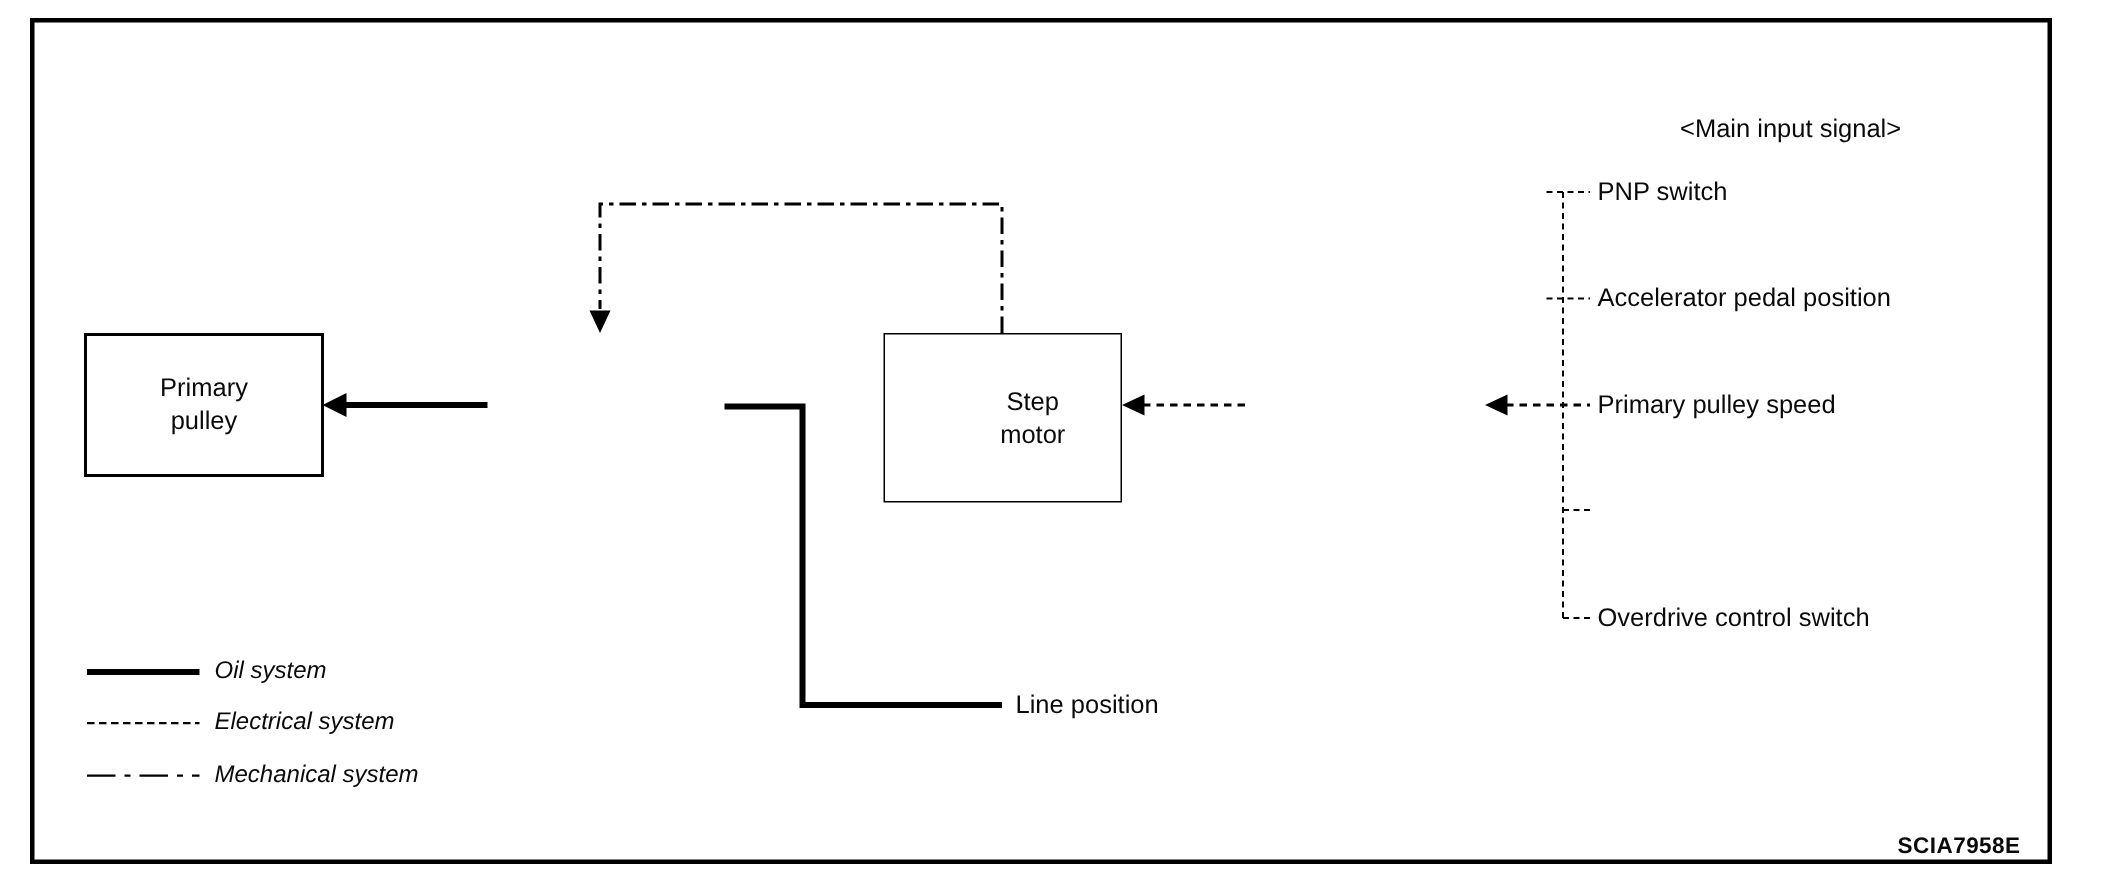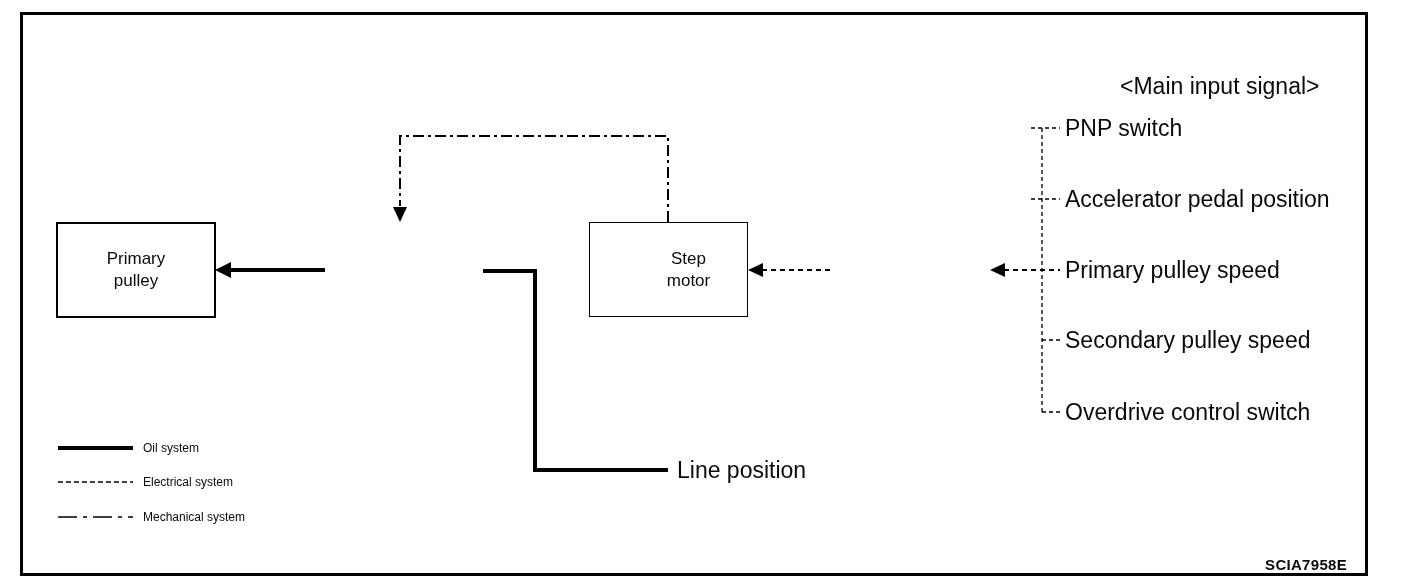--- a/index.html
+++ b/index.html
@@ -41,27 +41,28 @@
     align-items: center;
     justify-content: center;
     text-align: center;
     font-size: 17px;
     line-height: 22px;
     white-space: pre-line;
   }
   .node.thin { border-width: 1px; }
   .label {
     position: absolute;
-    font-size: 23px;
+    font-size: 17px;
     line-height: 20px;
     transform: translateY(-50%);
     white-space: nowrap;
   }
   .legend-label {
-    font-size: 12px;
+    font-size: 16px;
+    font-style: italic;
   }
   .figure-code {
     position: absolute;
     right: 61px;
     top: 564px;
     transform: translateY(-50%);
     font-size: 15px;
     font-weight: 700;
     letter-spacing: 0.3px;
     white-space: nowrap;
@@ -108,30 +109,29 @@
 
     <line x1="58" y1="448" x2="133" y2="448" stroke="#000" stroke-width="4"></line>
     <line x1="58" y1="482" x2="133" y2="482" stroke="#000" stroke-width="1.5" stroke-dasharray="5 3"></line>
     <line x1="58" y1="517" x2="133" y2="517" stroke="#000" stroke-width="1.5" stroke-dasharray="19 6 4 6"></line>
   </svg>
 
   <div class="node" style="left:56px; top:222px; width:160px; height:96px;">
     <span>Primary
 pulley</span>
   </div>
-  <div class="node thin" style="left:589px; top:222px; width:159px; height:95px;padding-left:40px;">
+  <div class="node thin" style="left:589px; top:222px; width:159px; height:113px;padding-left:40px;">
     <span>Step
 motor</span>
   </div>
 
   <div class="label" style="left:1120px; top:86px;">&lt;Main input signal&gt;</div>
   <div class="label" style="left:1065px; top:128px;">PNP switch</div>
   <div class="label" style="left:1065px; top:199px;">Accelerator pedal position</div>
   <div class="label" style="left:1065px; top:270px;">Primary pulley speed</div>
-  <div class="label" style="left:1065px; top:340px;">Secondary pulley speed</div>
   <div class="label" style="left:1065px; top:412px;">Overdrive control switch</div>
 
   <div class="label" style="left:677px; top:470px;">Line position</div>
 
   <div class="label legend-label" style="left:143px; top:448px;">Oil system</div>
   <div class="label legend-label" style="left:143px; top:482px;">Electrical system</div>
   <div class="label legend-label" style="left:143px; top:517px;">Mechanical system</div>
 
   <div class="figure-code">SCIA7958E</div>
 

